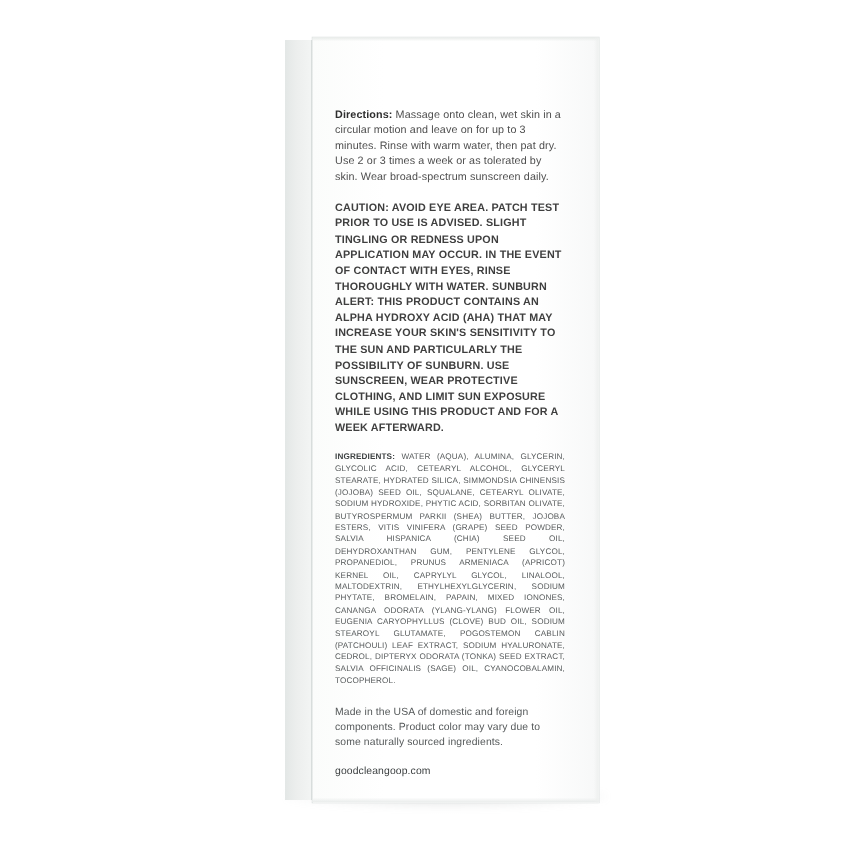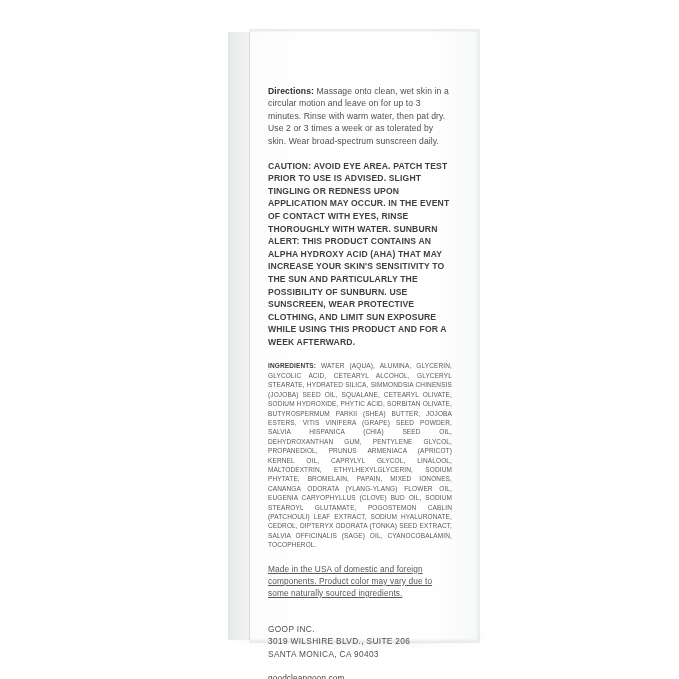--- a/index.html
+++ b/index.html
@@ -136,22 +136,21 @@
     text-align: justify;
     margin-bottom: 13px;
   }
   .ingredients b { font-weight: 700; color: #3d4142; }
 
   .made-in {
     font-size: 8.3px;
     line-height: 12.2px;
     letter-spacing: 0.1px;
     color: #55595a;
-    margin-bottom: 24px;
-    text-decoration: underline;
+    margin-bottom: 12px;
   }
 
   .address {
     font-size: 8.3px;
     line-height: 12.2px;
     letter-spacing: 0.35px;
     color: #4b4f50;
     text-transform: uppercase;
     margin-bottom: 13px;
   }
@@ -181,24 +180,19 @@
       <div class="label">
 
         <p class="directions"><b>Directions:</b><span> Massage onto clean, wet skin in a circular motion and leave on for up to 3 minutes. Rinse with warm water, then pat dry. Use 2 or 3 times a week or as tolerated by skin. Wear broad-spectrum sunscreen daily.</span></p>
 
         <p class="caution">CAUTION: AVOID EYE AREA. PATCH TEST PRIOR TO USE IS ADVISED. SLIGHT TINGLING OR REDNESS UPON APPLICATION MAY OCCUR. IN THE EVENT OF CONTACT WITH EYES, RINSE THOROUGHLY WITH WATER. SUNBURN ALERT: THIS PRODUCT CONTAINS AN ALPHA HYDROXY ACID (AHA) THAT MAY INCREASE YOUR SKIN'S SENSITIVITY TO THE SUN AND PARTICULARLY THE POSSIBILITY OF SUNBURN. USE SUNSCREEN, WEAR PROTECTIVE CLOTHING, AND LIMIT SUN EXPOSURE WHILE USING THIS PRODUCT AND FOR A WEEK AFTERWARD.</p>
 
         <p class="ingredients"><b>INGREDIENTS:</b><span> WATER (AQUA), ALUMINA, GLYCERIN, GLYCOLIC ACID, CETEARYL ALCOHOL, GLYCERYL STEARATE, HYDRATED SILICA, SIMMONDSIA CHINENSIS (JOJOBA) SEED OIL, SQUALANE, CETEARYL OLIVATE, SODIUM HYDROXIDE, PHYTIC ACID, SORBITAN OLIVATE, BUTYROSPERMUM PARKII (SHEA) BUTTER, JOJOBA ESTERS, VITIS VINIFERA (GRAPE) SEED POWDER, SALVIA HISPANICA (CHIA) SEED OIL, DEHYDROXANTHAN GUM, PENTYLENE GLYCOL, PROPANEDIOL, PRUNUS ARMENIACA (APRICOT) KERNEL OIL, CAPRYLYL GLYCOL, LINALOOL, MALTODEXTRIN, ETHYLHEXYLGLYCERIN, SODIUM PHYTATE, BROMELAIN, PAPAIN, MIXED IONONES, CANANGA ODORATA (YLANG-YLANG) FLOWER OIL, EUGENIA CARYOPHYLLUS (CLOVE) BUD OIL, SODIUM STEAROYL GLUTAMATE, POGOSTEMON CABLIN (PATCHOULI) LEAF EXTRACT, SODIUM HYALURONATE, CEDROL, DIPTERYX ODORATA (TONKA) SEED EXTRACT, SALVIA OFFICINALIS (SAGE) OIL, CYANOCOBALAMIN, TOCOPHEROL.</span></p>
 
         <p class="made-in">Made in the USA of domestic and foreign components. Product color may vary due to some naturally sourced ingredients.</p>
 
-        <div class="address">
-          <div>GOOP INC.</div>
-          <div>3019 WILSHIRE BLVD., SUITE 206</div>
-          <div>SANTA MONICA, CA 90403</div>
-        </div>
 
         <div class="website">goodcleangoop.com</div>
 
       </div>
     </div>
   </div>
 </div>
 
 </body></html>

